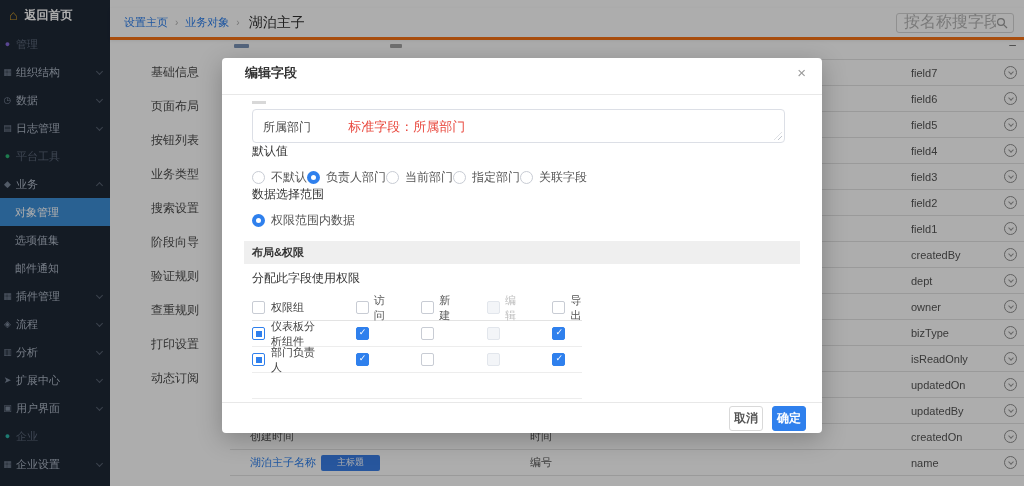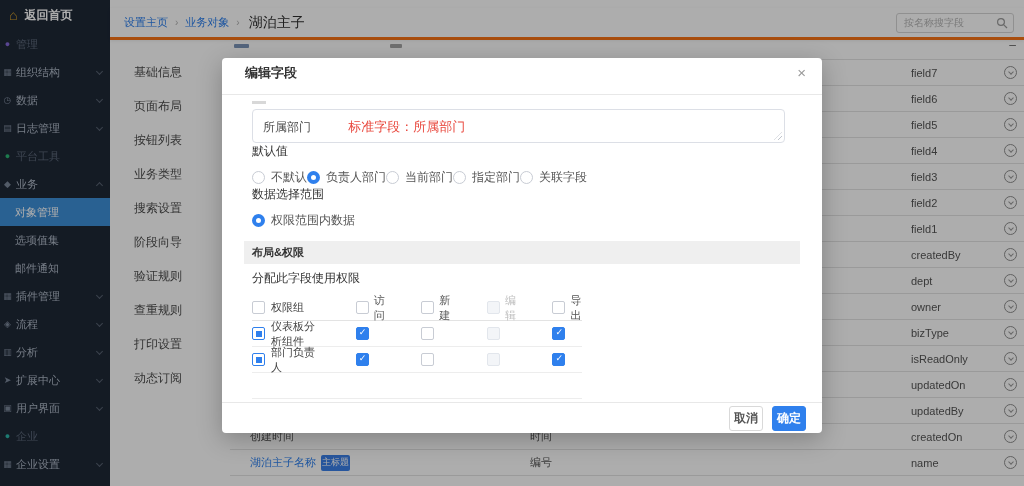--- a/index.html
+++ b/index.html
@@ -28,38 +28,38 @@
   
   .topbar { position:absolute; left:110px; top:8px; right:0; height:32px; background:#fff;
     display:flex; align-items:center; padding:0 10px 0 14px; border-bottom:3px solid #f97316;
     box-shadow:0 1px 3px rgba(0,0,0,.08); z-index:2; }
   .crumb { display:flex; align-items:center; gap:7px; font-size:11px; }
   .crumb a { color:var(--accent,#2f80ed); text-decoration:none; }
   .crumb .sep { color:#b0b0b0; font-size:10px; }
   .crumb .cur { color:#2f2f2f; font-size:14px; font-weight:500; margin-left:2px; }
   .searchbox { margin-left:auto; width:118px; height:20px; border:1px solid #d5d5d5; border-radius:3px;
     background:#fff; display:flex; align-items:center; padding:0 5px 0 7px; }
-  .searchbox .ph { flex:1; font-size:10px; color:#b4b4b4; white-space:nowrap; overflow:hidden; }
+  .searchbox .ph { flex:1; font-size:16px; color:#b4b4b4; white-space:nowrap; overflow:hidden; }
 
   
   .content { position:absolute; left:110px; top:32px; right:0; bottom:0; background:#fff; z-index:1; }
-  .tabs { position:absolute; left:0; top:23px; width:120px;text-align:right; }
+  .tabs { position:absolute; left:17px; top:23px; width:120px;text-align:right; }
   .tab { height:34px; display:flex; align-items:center; padding-left:24px; font-size:12px; color:#4c4c4c; cursor:pointer; }
   .tab.active { background:var(--tab-active,#fdf3e7); color:#6f6152; }
   .ftable { position:absolute; left:120px; top:0; right:0; bottom:0; }
   .t-head { height:28px; position:relative; border-bottom:1px solid #e4e4e4; }
   .t-head .dash { position:absolute; right:8px; top:6px; color:#666; font-size:12px; }
   .smudge { position:absolute; top:12px; height:4px; border-radius:1px; }
   .smudge.s1 { left:4px; width:15px; background:#5b7ca8; opacity:.8; }
   .smudge.s2 { left:160px; width:12px; background:#909090; opacity:.8; }
   .t-row { height:26px; display:flex; align-items:center; border-bottom:1px solid #e4e4e4;
     font-size:11px; color:#555; position:relative; }
   .t-row .c-label { position:absolute; left:20px; display:flex; align-items:center; gap:5px; }
   .t-row .c-label.link { color:var(--accent,#2f80ed); }
-  .badge { background:var(--badge-blue,#3a7fe8); color:#fff; font-size:9px; padding:1px 1px 2px; border-radius:2px; }
+  .badge { background:var(--badge-blue,#3a7fe8); color:#fff; font-size:9px; padding:1px 16px 2px; border-radius:2px; }
   .t-row .c-type { position:absolute; left:300px; }
   .t-row .c-api { position:absolute; left:681px; }
   .circ { position:absolute; right:7px; width:13px; height:13px; border:1px solid #8f8f8f; border-radius:50%;
     display:flex; align-items:center; justify-content:center; }
   .circ .chev { width:4px; height:4px; color:#777; margin-top:-1px; }
 
   
   .overlay { position:absolute; inset:0; background:var(--overlay,rgba(0,0,0,0.32)); z-index:10; }
 
   

